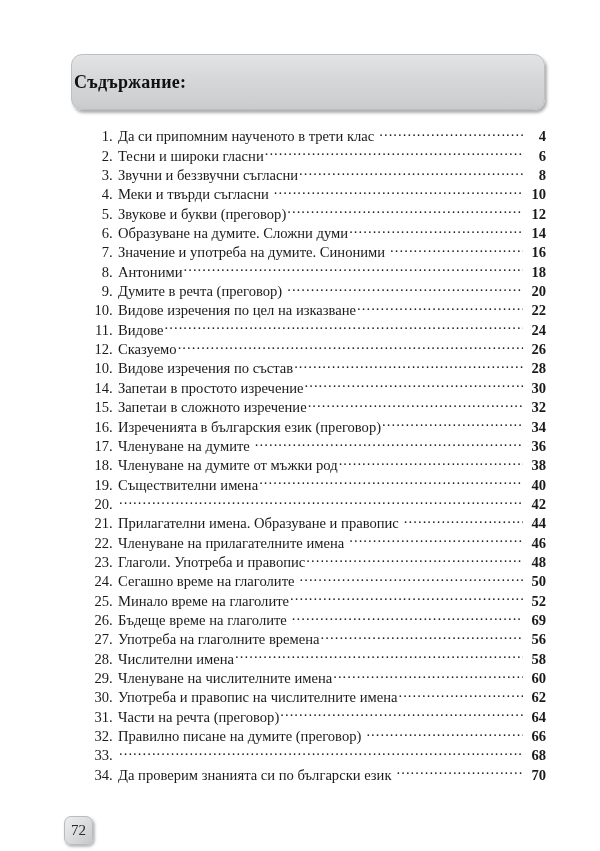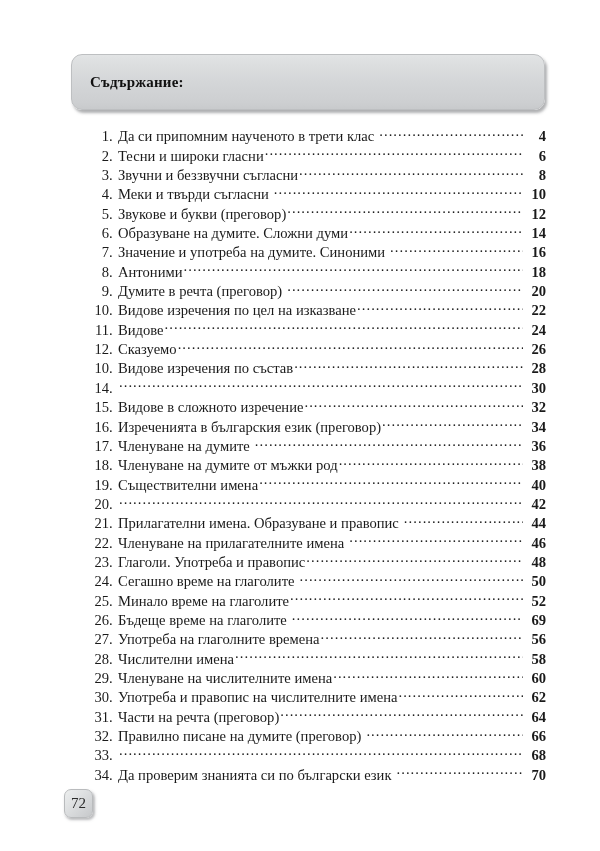--- a/index.html
+++ b/index.html
@@ -40,22 +40,22 @@
                 #dcdedf 18%,
                 #d3d5d7 55%,
                 #cdcfd1 88%,
                 #c8cacc 100%);
     border: 1px solid #bdbfc1;
     box-shadow: 2px 3px 3px rgba(110,112,115,0.55);
     display: flex;
     align-items: center;
   }
   .toc-header-title {
-    padding-left: 18px;
-    font-size: 15px;
+    padding-left: 2px;
+    font-size: 18px;
     font-weight: bold;
     letter-spacing: 0.2px;
     color: #111111;
     font-family: "Liberation Serif", "DejaVu Serif", serif;
   }
 
   
   .toc-list {
     position: absolute;
     left: 86px;
@@ -109,21 +109,21 @@
     text-align: right;
     font-weight: bold;
     font-size: 14.6px;
   }
   .gap-before-leader { padding-right: 4px; }
 
   
   .page-badge {
     position: absolute;
     left: 64px;
-    top: 789px;
+    top: 816px;
     width: 29px;
     height: 29px;
     box-sizing: border-box;
     border-radius: 7px;
     background: linear-gradient(135deg,
                 #eceeee 0%,
                 #e0e2e3 35%,
                 #d2d4d6 70%,
                 #c6c8ca 100%);
     border: 1px solid #b9bbbd;
@@ -233,27 +233,28 @@
       <div class="toc-row">
         <span class="toc-num">10</span>
         <span class="toc-num-dot">.</span>
         <span class="toc-title">Видове изречения по състав</span>
         <span class="toc-leader"></span>
         <span class="toc-page">28</span>
       </div>
       <div class="toc-row">
         <span class="toc-num">14</span>
         <span class="toc-num-dot">.</span>
+        <span class="toc-title">Запетаи в простото изречение</span>
         <span class="toc-leader"></span>
         <span class="toc-page">30</span>
       </div>
       <div class="toc-row">
         <span class="toc-num">15</span>
         <span class="toc-num-dot">.</span>
-        <span class="toc-title">Видове в сложното изречение</span>
+        <span class="toc-title">Запетаи в сложното изречение</span>
         <span class="toc-leader"></span>
         <span class="toc-page">32</span>
       </div>
       <div class="toc-row">
         <span class="toc-num">16</span>
         <span class="toc-num-dot">.</span>
         <span class="toc-title">Изреченията в българския език (преговор)</span>
         <span class="toc-leader"></span>
         <span class="toc-page">34</span>
       </div>

